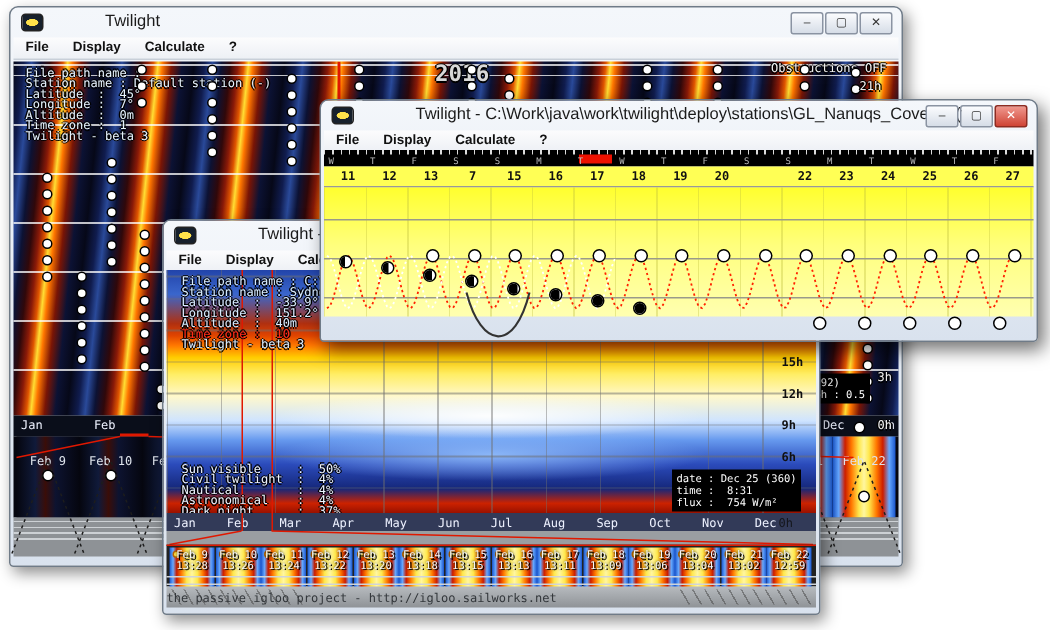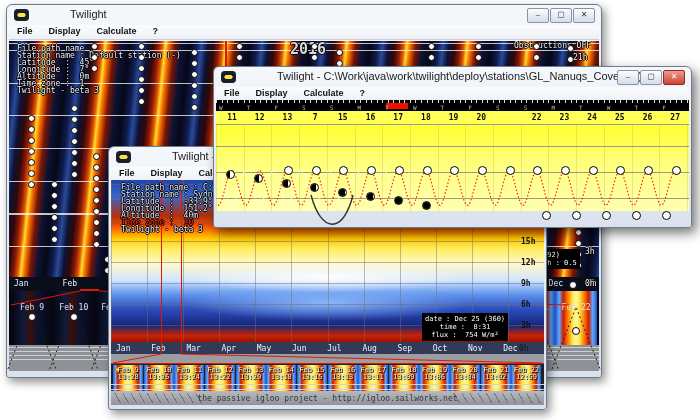--- a/index.html
+++ b/index.html
@@ -68,21 +68,21 @@
         #15277a 90%,#cc2200 96%,#991100 100%);
     background-position:0 0,0 19px,0 0,0 0,0 0;}
   .ws-redv{position:absolute;top:33px;width:1px;height:174px;background:#e01800;z-index:5;}
   #ws-months{position:absolute;left:0;top:195px;width:433px;height:12px;background:#323a58;}
   #ws-fan{position:absolute;left:0;top:207px;width:433px;height:9px;background:#9a9ea2;}
   #ws-strip{position:absolute;left:0;top:216px;width:433px;height:28px;background:#222;border-top:1px solid #e01800;box-sizing:border-box;}
   #ws-footer{position:absolute;left:0;top:244px;width:433px;height:14px;
       background:linear-gradient(#b7bbbf,#8f9397);}
   #ws-footer .zz{position:absolute;top:2px;bottom:2px;width:90px;opacity:.5;
       background:repeating-linear-gradient(60deg,rgba(0,0,0,0) 0 6px,#444 6px 7px);}
-  #ws-footer .txt{position:absolute;left:0;right:0;top:3px;text-align:center;color:#33373b;
+  #ws-footer .txt{position:absolute;left:0;right:0;top:3px;text-align:left;color:#33373b;
       font-family:"DejaVu Sans Mono",monospace;font-size:8px;}
   .ws-cell{position:absolute;top:1px;height:27px;
       background:linear-gradient(90deg,#1a55cc 0%,#66a8ff 8%,#cc1d00 16%,#ff7700 26%,#ffe84d 38%,
       #fff6a0 50%,#ffe84d 62%,#ff7700 74%,#cc1d00 84%,#66a8ff 92%,#1a55cc 100%);}
   .ws-cell .d1,.ws-cell .d2{position:absolute;left:0;right:0;text-align:center;color:#f5f7fa;
       font-family:"DejaVu Sans Mono",monospace;font-size:7px;text-shadow:0 0 2px #000,1px 1px 0 #000;}
   .ws-cell .d1{top:1px;} .ws-cell .d2{top:8px;}
   .ws-cell .sun{position:absolute;left:2px;top:2px;width:5px;height:5px;border-radius:50%;
       background:#ffe24a;border:1px solid #b86400;box-sizing:border-box;}
   .ws-hour{position:absolute;left:410px;color:#101010;font-family:"DejaVu Sans Mono",monospace;
@@ -351,30 +351,31 @@
     </div>
     <div class="menu" style="top:20px;">
         <span class="mi">File</span>
         <span class="mi">Display</span>
         <span class="mi">Calculate</span>
         <span class="mi">?</span>
       </div>
 
     <div id="ws-chart">
       <div class="px halo ov-line" style="top:4px;"><div>File path name : C:\Wo</div><div>Station name : Sydney</div><div>Latitude  :  -33.9°</div><div>Longitude :  151.2°</div><div>Altitude  :  40m</div><div style="color: rgb(255, 42, 26);">Time zone :  10</div><div>Twilight - beta 3</div></div>
+      <div class="px halo ov-line" style="top:129px;color:#eef4ff;"><div>Sun visible     :  50%</div><div>Civil twilight  :  4%</div><div>Nautical        :  4%</div><div>Astronomical    :  4%</div><div>Dark night      :  37%</div></div>
     </div>
     <div class="ws-redv" style="left:50px;"></div>
     <div class="ws-redv" style="left:70px;"></div>
     <div class="ws-hour" style="top:90px;">15h</div>
     <div class="ws-hour" style="top:111px;">12h</div>
     <div class="ws-hour" style="top:132px;">9h</div>
     <div class="ws-hour" style="top:153px;">6h</div>
     <div class="ws-hour" style="top:174px;">3h</div>
 
-    <div class="tooltip" style="left:311px;top:166px;text-align:center;"><div>date : Dec 25 (360)</div><div>time :  8:31</div><div>flux :  754 W/m²</div></div>
+    <div class="tooltip" style="left:337px;top:166px;"><div>date : Dec 25 (360)</div><div>time :  8:31</div><div>flux :  754 W/m²</div></div>
 
     <div id="ws-months">
         <span class="monthbar-label" style="left: 5px;">Jan</span>
         <span class="monthbar-label" style="left: 40.2px;">Feb</span>
         <span class="monthbar-label" style="left: 75.4px;">Mar</span>
         <span class="monthbar-label" style="left: 110.6px;">Apr</span>
         <span class="monthbar-label" style="left: 145.8px;">May</span>
         <span class="monthbar-label" style="left: 181px;">Jun</span>
         <span class="monthbar-label" style="left: 216.2px;">Jul</span>
         <span class="monthbar-label" style="left: 251.4px;">Aug</span>

